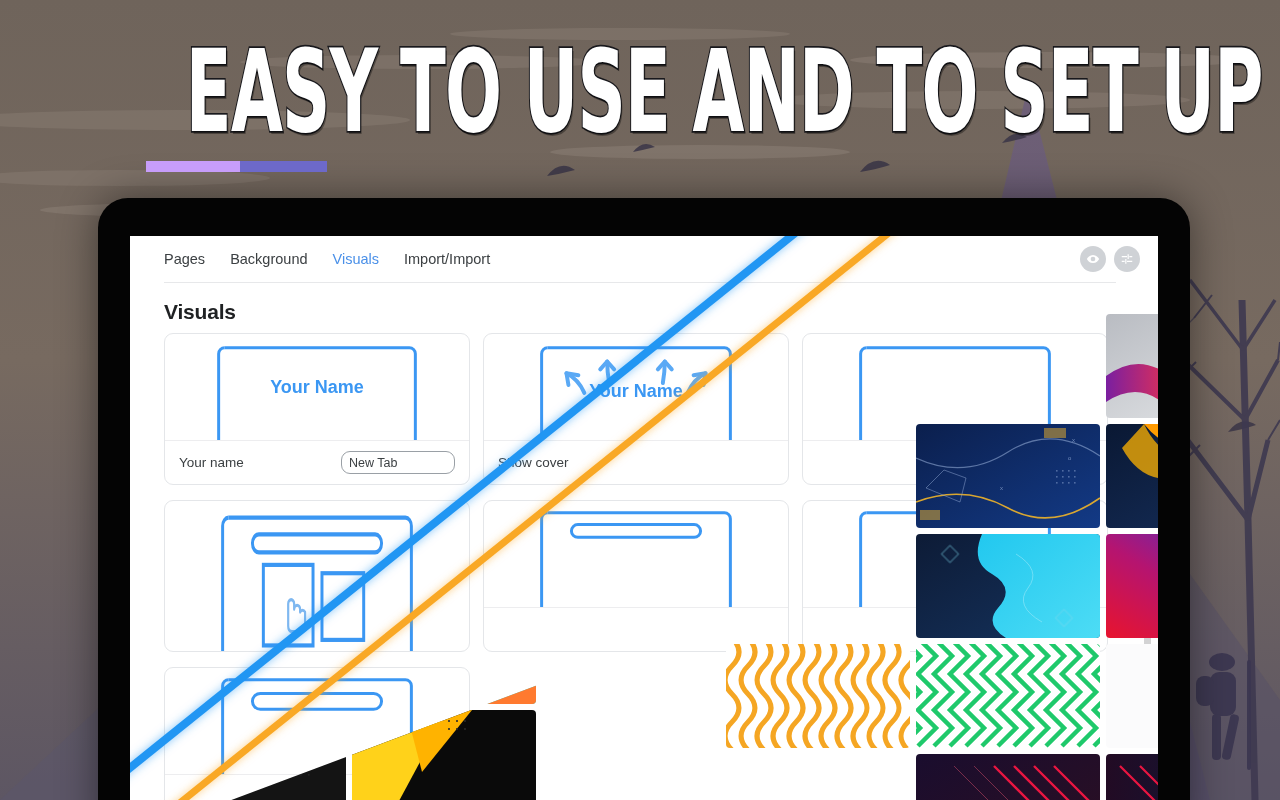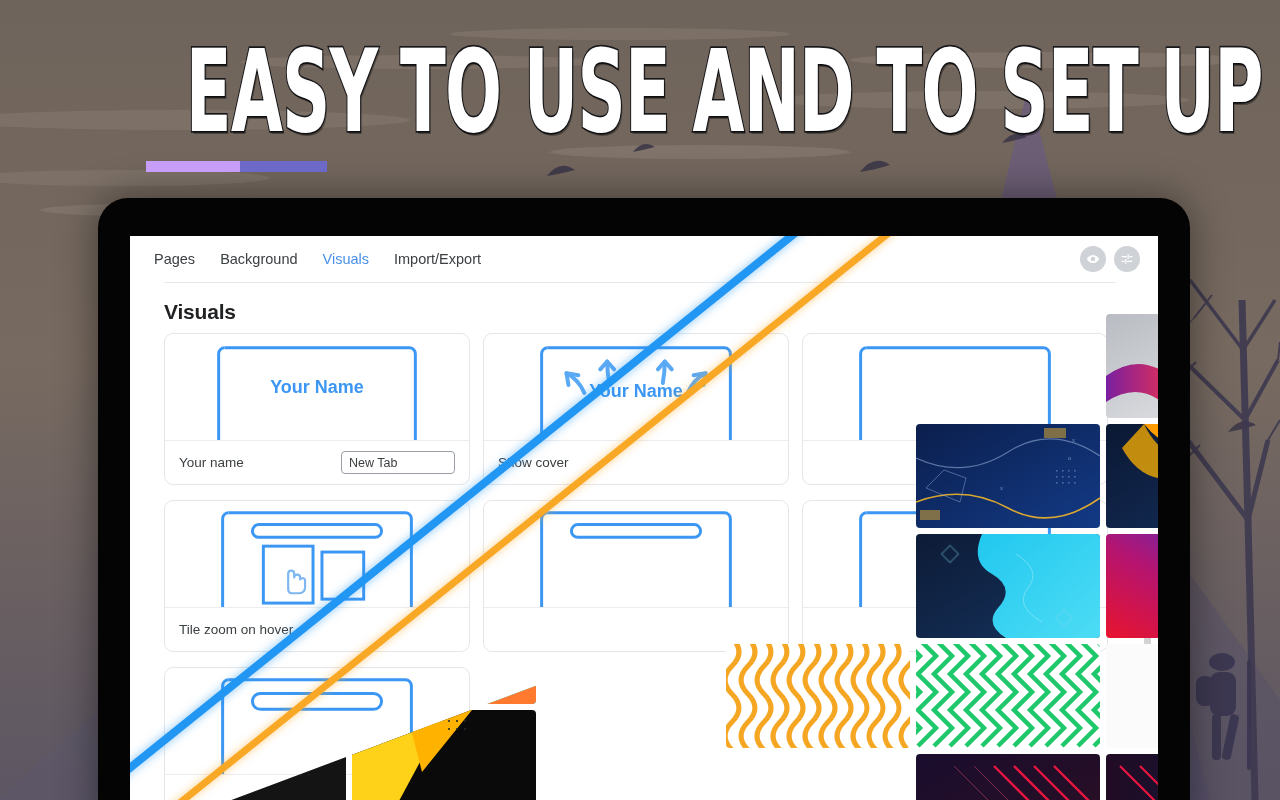--- a/index.html
+++ b/index.html
@@ -58,21 +58,21 @@
     background: #ffffff;
     overflow: hidden;
   }
 
   
   #app { position: absolute; inset: 0; background: #fff; }
 
   #tabbar {
     position: absolute; left: 0; top: 0; width: 100%; height: 46px;
     display: flex; align-items: center; gap: 25px;
-    padding-left: 24px;
+    padding-left: 34px;
   }
   .tab { font-size: 14.5px; color: #3c4043; cursor: pointer; white-space: nowrap; }
   .tab.active { color: #4a90e8; }
   #tabline {
     position: absolute; left: 34px; top: 46px; width: 952px; height: 1px;
     background: #e7e8ea;
   }
 
   #hdr-icons {
     position: absolute; right: 18px; top: 10px;
@@ -106,21 +106,21 @@
   }
   .card-art { flex: 1; position: relative; }
   .card-art svg { position: absolute; inset: 0; width: 100%; height: 100%; }
   .card-foot {
     height: 44px; border-top: 1px solid #ededef;
     display: flex; align-items: center; justify-content: space-between;
     padding: 0 14px;
   }
   .card-label { font-size: 13.5px; color: #3c4043; }
   .card-input {
-    width: 114px; height: 23px; border: 1px solid #9aa0a6; border-radius: 4px;
+    width: 114px; height: 23px; border: 1px solid #9aa0a6; border-radius: 9px;
     font-size: 12.5px; color: #3c4043; padding: 0 7px;
     font-family: "Liberation Sans", sans-serif; background: #fff;
   }
 
   
   #scrollbar {
     position: absolute; right: 7px; top: 338px;
     width: 7px; height: 142px; border-radius: 4px;
     background: #d3d3d4;
   }
@@ -254,21 +254,21 @@
 
 <div id="tablet">
   <div id="screen">
 
     <div id="app">
 
       <div id="tabbar">
         <div class="tab">Pages</div>
         <div class="tab">Background</div>
         <div class="tab active">Visuals</div>
-        <div class="tab">Import/Export</div>
+        <div class="tab">Import/Import</div>
       </div>
       <div id="tabline"></div>
 
       <div id="hdr-icons">
         <div class="circ-btn">
           <svg viewBox="0 0 24 24">
               <path d="M12 5C6.5 5 2.7 9.1 1.5 12c1.2 2.9 5 7 10.5 7s9.3-4.1 10.5-7C21.3 9.1 17.5 5 12 5zm0 11a4 4 0 110-8 4 4 0 010 8z"></path>
             </svg>
         </div>
         <div class="circ-btn">
@@ -338,23 +338,20 @@
             <svg viewBox="0 0 306 108" preserveAspectRatio="none">
               <path d="M64 12 h178 a6 6 0 016 6 v90" fill="none" stroke="#3b97f3" stroke-width="3"></path>
               <path d="M64 12 a6 6 0 00-6 6 v90" fill="none" stroke="#3b97f3" stroke-width="3"></path>
               <rect x="88" y="24" width="130" height="13" rx="6.5" fill="none" stroke="#3b97f3" stroke-width="3"></rect>
               <rect x="99" y="46" width="50" height="58" fill="none" stroke="#3b97f3" stroke-width="3"></rect>
               <rect x="158" y="52" width="42" height="48" fill="none" stroke="#3b97f3" stroke-width="3"></rect>
               <g fill="none" stroke="#7fb8f0" stroke-width="2.2" stroke-linejoin="round">
                 <path d="M124 86 v-12 a3 3 0 016 0 v4 a3 3 0 016 0 v2 a3 3 0 015 0 v8 q0 6 -6 6 h-7 q-4 0 -4 -4 z"></path>
               </g>
             </svg>
-          </div>
-          <div class="card-foot">
-            <span class="card-label">Tile zoom on hover</span>
           </div>
         </div>
 
         <div class="card">
           <div class="card-art">
             <svg viewBox="0 0 306 108" preserveAspectRatio="none">
               <path d="M64 12 h178 a6 6 0 016 6 v90" fill="none" stroke="#3b97f3" stroke-width="3"></path>
               <path d="M64 12 a6 6 0 00-6 6 v90" fill="none" stroke="#3b97f3" stroke-width="3"></path>
               <rect x="88" y="24" width="130" height="13" rx="6.5" fill="none" stroke="#3b97f3" stroke-width="3"></rect>
             </svg>

